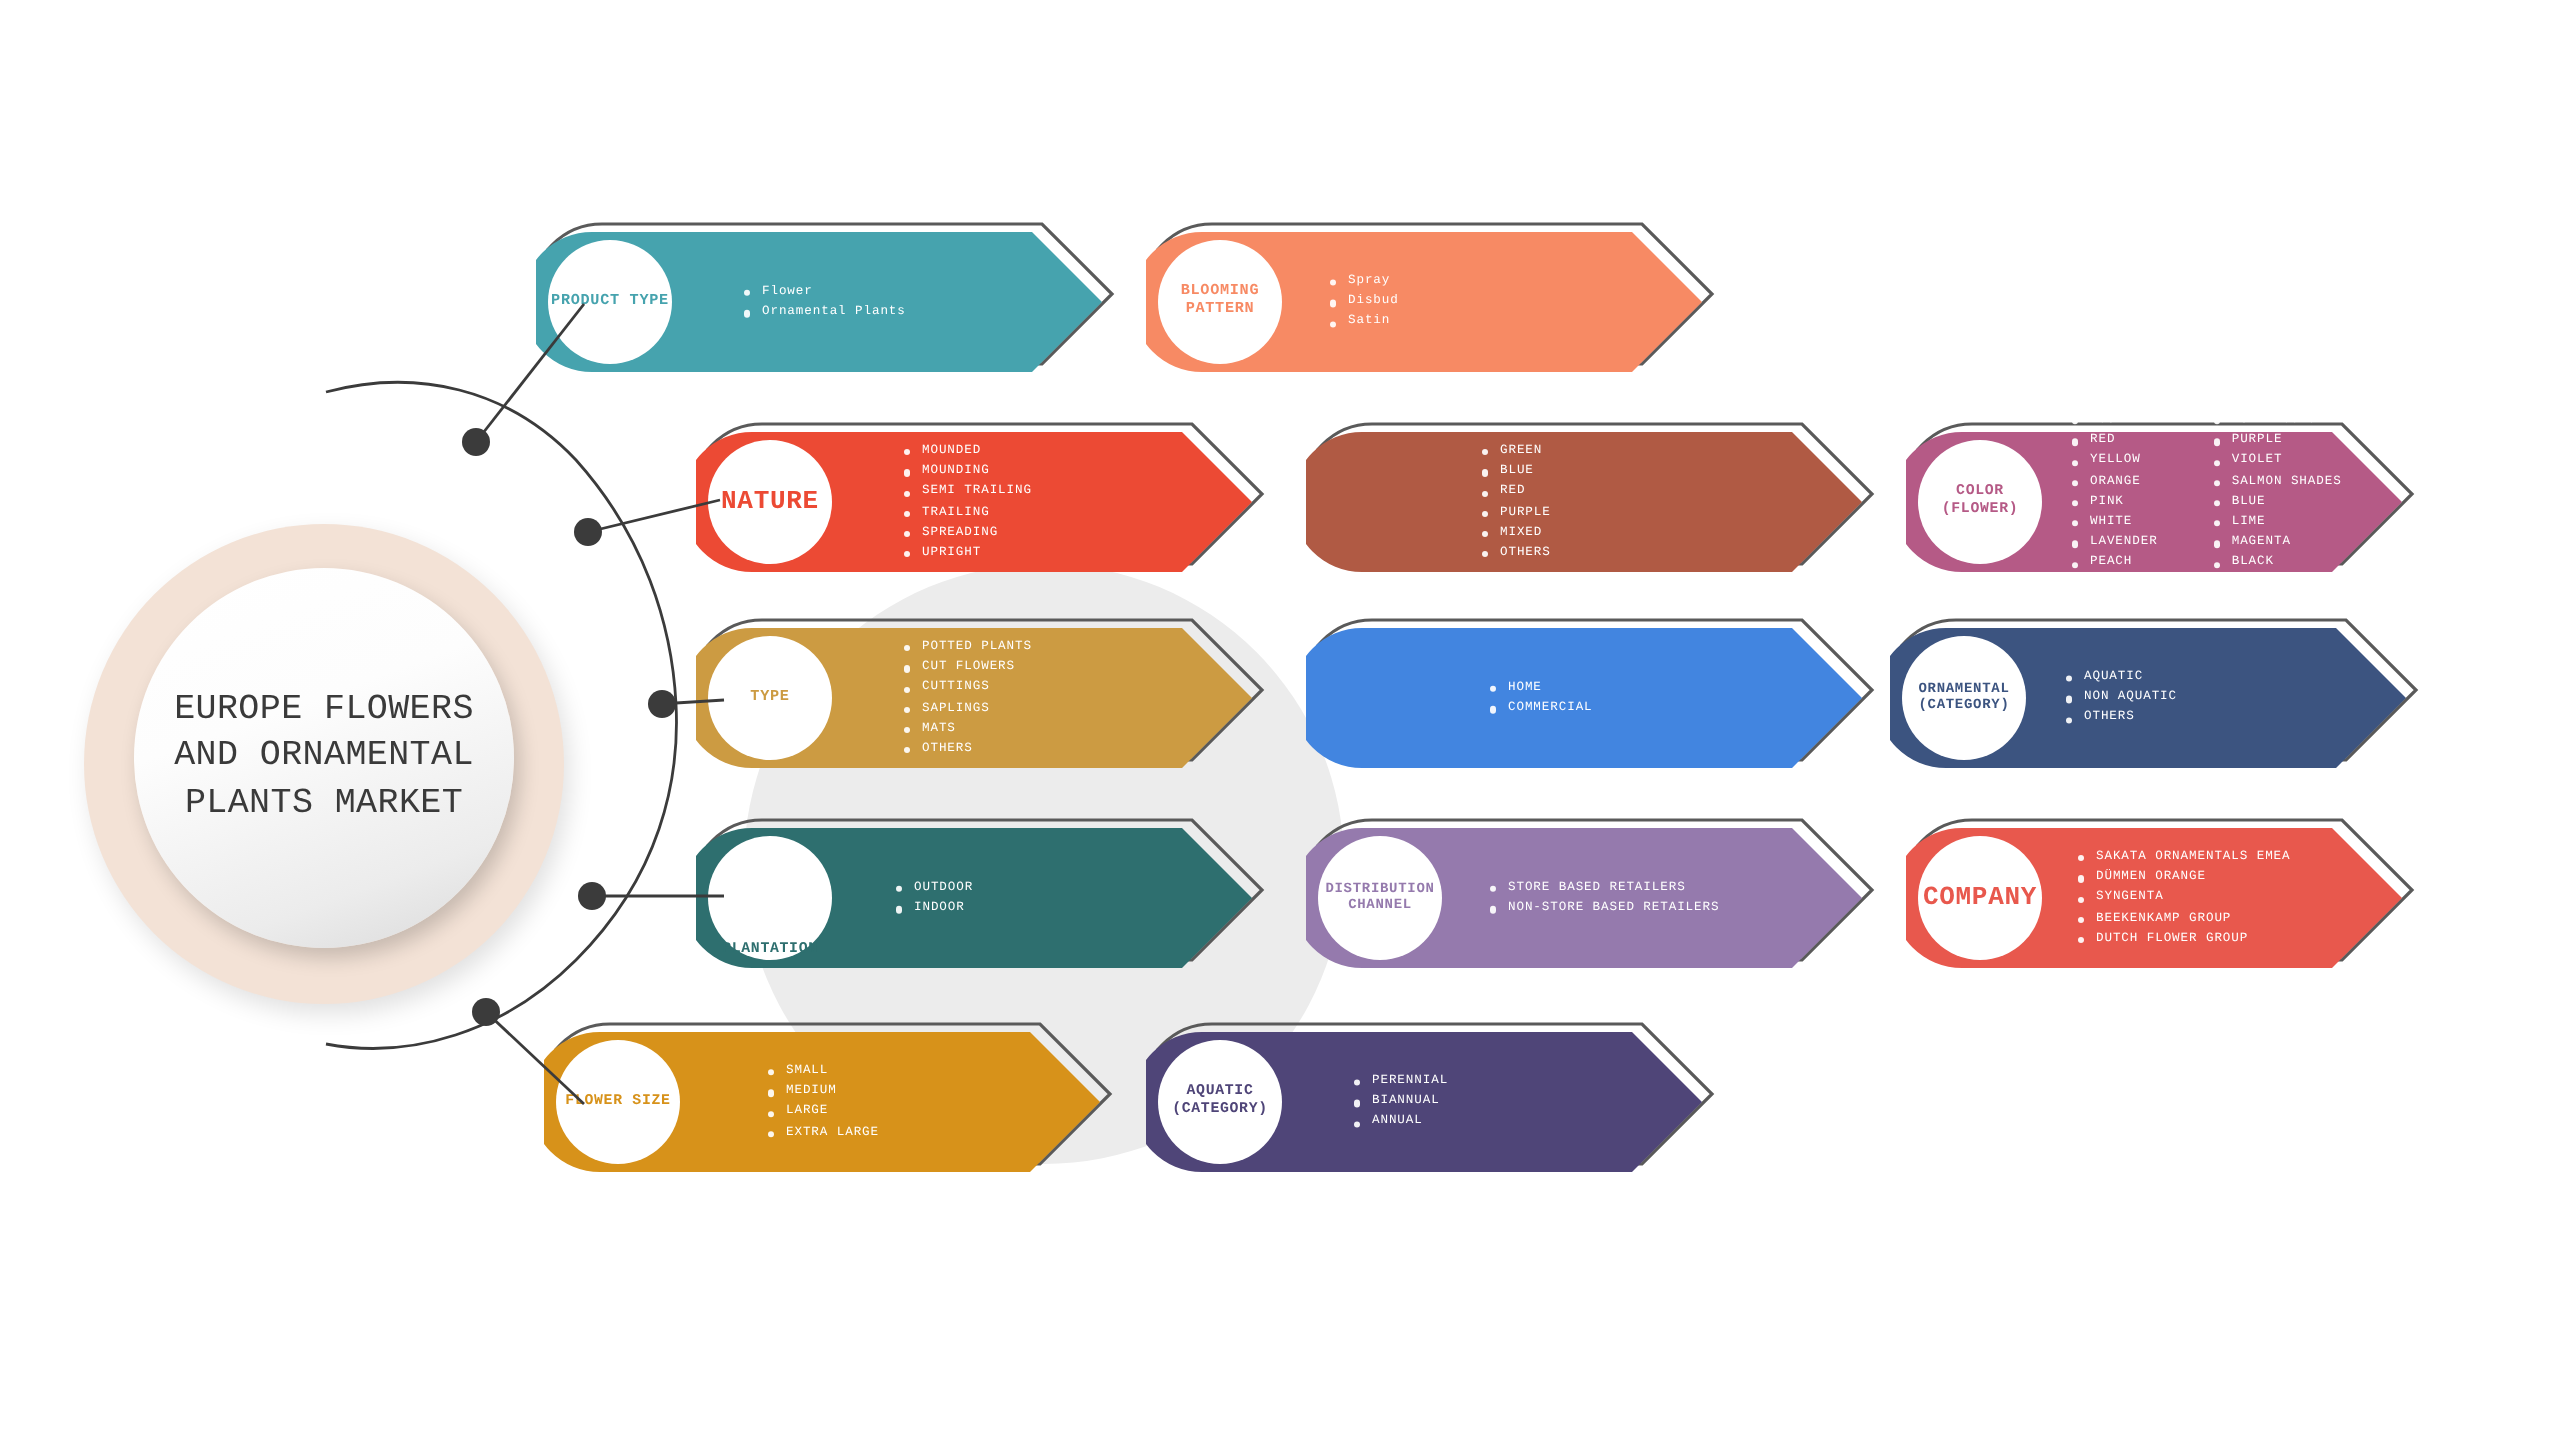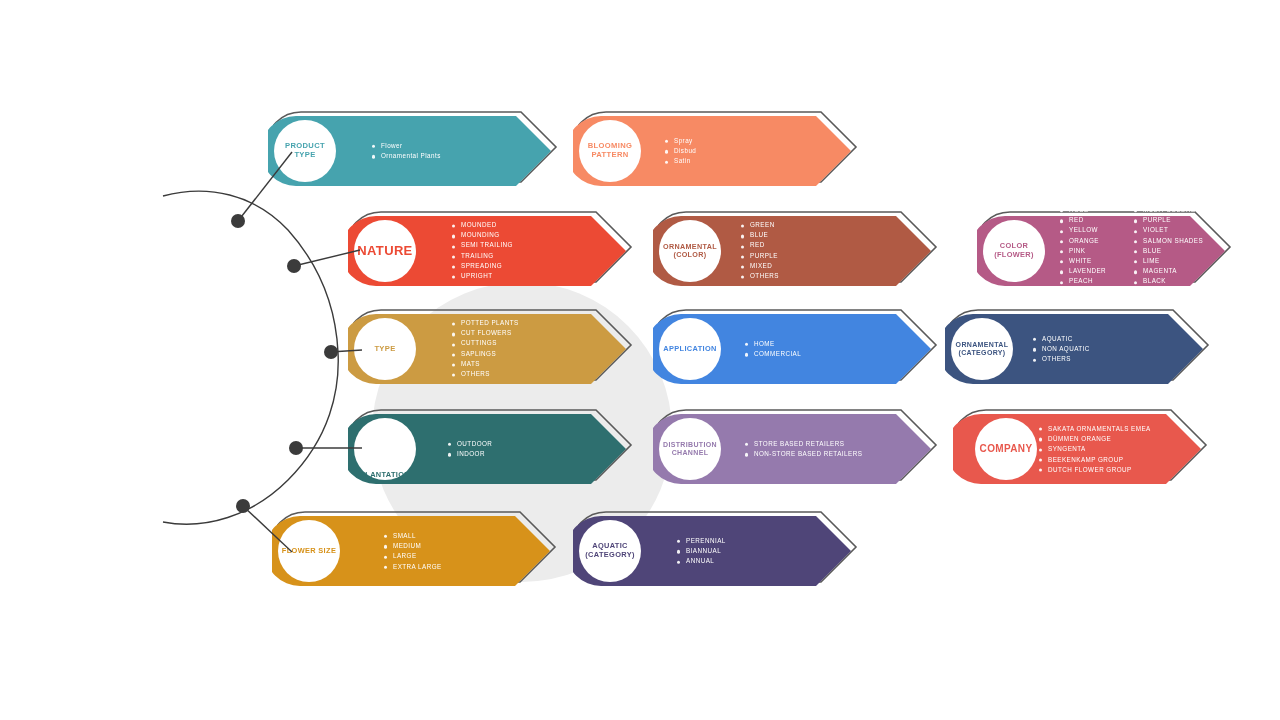--- a/index.html
+++ b/index.html
@@ -4,21 +4,21 @@
 <title>Europe Flowers and Ornamental Plants Market</title>
 <style>
   html,body{margin:0;padding:0;}
   body{
     width:1280px;height:720px;
     background:#ffffff;
     font-family:"Liberation Sans", sans-serif;
     overflow:hidden;
     position:relative;
   }
-  #stage{position:absolute;left:0;top:0;width:1280px;height:720px;}
+  #stage{position:absolute;left:0;top:0;width:1280px;height:720px;font-family:Liberation Mono, monospace;}
 
   
   .gray-blob{
     position:absolute;
     left:372px;top:282px;
     width:300px;height:300px;
     border-radius:50%;
     background:#ececec;
     z-index:0;
   }
@@ -183,36 +183,33 @@
     </div>
   </div>
 
   <div class="arrow" style="left:653px;top:215px;width:285px;">
     <svg class="outline" viewBox="0 0 285 72" preserveAspectRatio="none">
       <path d="M28 1 H243 L278 36 L243 71 H28 A27 27 0 0 1 28 1 Z" fill="none" stroke="#5a5a5a" stroke-width="1.6"></path>
     </svg>
     <svg class="shape" viewBox="0 0 285 72" preserveAspectRatio="none">
       <path d="M28 1 H243 L278 36 L243 71 H28 A27 27 0 0 1 28 1 Z" fill="#b05a44"></path>
     </svg>
-    <div class="badge" style="left:6px;width:62px;height:62px;font-size:7.2px;color:#b05a44;">
-      <span>ORNAMENTAL (COLOR)</span>
-    </div>
     <div class="bullets" style="left:88px;">
       <ul>
         <li>GREEN</li>
         <li>BLUE</li>
         <li>RED</li>
         <li>PURPLE</li>
         <li>MIXED</li>
         <li>OTHERS</li>
       </ul>
     </div>
   </div>
 
-  <div class="arrow" style="left:953px;top:215px;width:255px;margin-left:24px;">
+  <div class="arrow" style="left:953px;top:215px;width:255px;">
     <svg class="outline" viewBox="0 0 255 72" preserveAspectRatio="none">
       <path d="M28 1 H213 L248 36 L213 71 H28 A27 27 0 0 1 28 1 Z" fill="none" stroke="#5a5a5a" stroke-width="1.6"></path>
     </svg>
     <svg class="shape" viewBox="0 0 255 72" preserveAspectRatio="none">
       <path d="M28 1 H213 L248 36 L213 71 H28 A27 27 0 0 1 28 1 Z" fill="#b55a86"></path>
     </svg>
     <div class="badge" style="left:6px;width:62px;height:62px;font-size:7.4px;color:#b55a86;">
       <span>COLOR (FLOWER)</span>
     </div>
     <div class="bullets" style="left:83px;gap:28px;">
@@ -263,23 +260,20 @@
     </div>
   </div>
 
   <div class="arrow" style="left:653px;top:313px;width:285px;">
     <svg class="outline" viewBox="0 0 285 72" preserveAspectRatio="none">
       <path d="M28 1 H243 L278 36 L243 71 H28 A27 27 0 0 1 28 1 Z" fill="none" stroke="#5a5a5a" stroke-width="1.6"></path>
     </svg>
     <svg class="shape" viewBox="0 0 285 72" preserveAspectRatio="none">
       <path d="M28 1 H243 L278 36 L243 71 H28 A27 27 0 0 1 28 1 Z" fill="#4285e0"></path>
     </svg>
-    <div class="badge" style="left:6px;width:62px;height:62px;font-size:7.4px;color:#4285e0;">
-      <span>APPLICATION</span>
-    </div>
     <div class="bullets" style="left:92px;">
       <ul>
         <li>HOME</li>
         <li>COMMERCIAL</li>
       </ul>
     </div>
   </div>
 
   <div class="arrow" style="left:945px;top:313px;width:265px;">
     <svg class="outline" viewBox="0 0 265 72" preserveAspectRatio="none">
@@ -336,21 +330,21 @@
     </div>
   </div>
 
   <div class="arrow" style="left:953px;top:413px;width:255px;">
     <svg class="outline" viewBox="0 0 255 72" preserveAspectRatio="none">
       <path d="M28 1 H213 L248 36 L213 71 H28 A27 27 0 0 1 28 1 Z" fill="none" stroke="#5a5a5a" stroke-width="1.6"></path>
     </svg>
     <svg class="shape" viewBox="0 0 255 72" preserveAspectRatio="none">
       <path d="M28 1 H213 L248 36 L213 71 H28 A27 27 0 0 1 28 1 Z" fill="#e8584d"></path>
     </svg>
-    <div class="badge" style="left:22px;width:62px;height:62px;font-size:10px;color:#e8584d;">
+    <div class="badge" style="left:6px;width:62px;height:62px;font-size:13px;color:#e8584d;">
       <span>COMPANY</span>
     </div>
     <div class="bullets" style="left:86px;">
       <ul>
         <li>SAKATA ORNAMENTALS EMEA</li>
         <li>DÜMMEN ORANGE</li>
         <li>SYNGENTA</li>
         <li>BEEKENKAMP GROUP</li>
         <li>DUTCH FLOWER GROUP</li>
       </ul>
@@ -389,14 +383,20 @@
     </div>
     <div class="bullets" style="left:104px;">
       <ul>
         <li>PERENNIAL</li>
         <li>BIANNUAL</li>
         <li>ANNUAL</li>
       </ul>
     </div>
   </div>
 
+  <div class="center-wrap">
+    <div class="center-outer"></div>
+    <div class="center-inner">
+      <div class="center-title">EUROPE FLOWERS AND ORNAMENTAL PLANTS MARKET</div>
+    </div>
+  </div>
 
 </div>
 
 </body></html>

